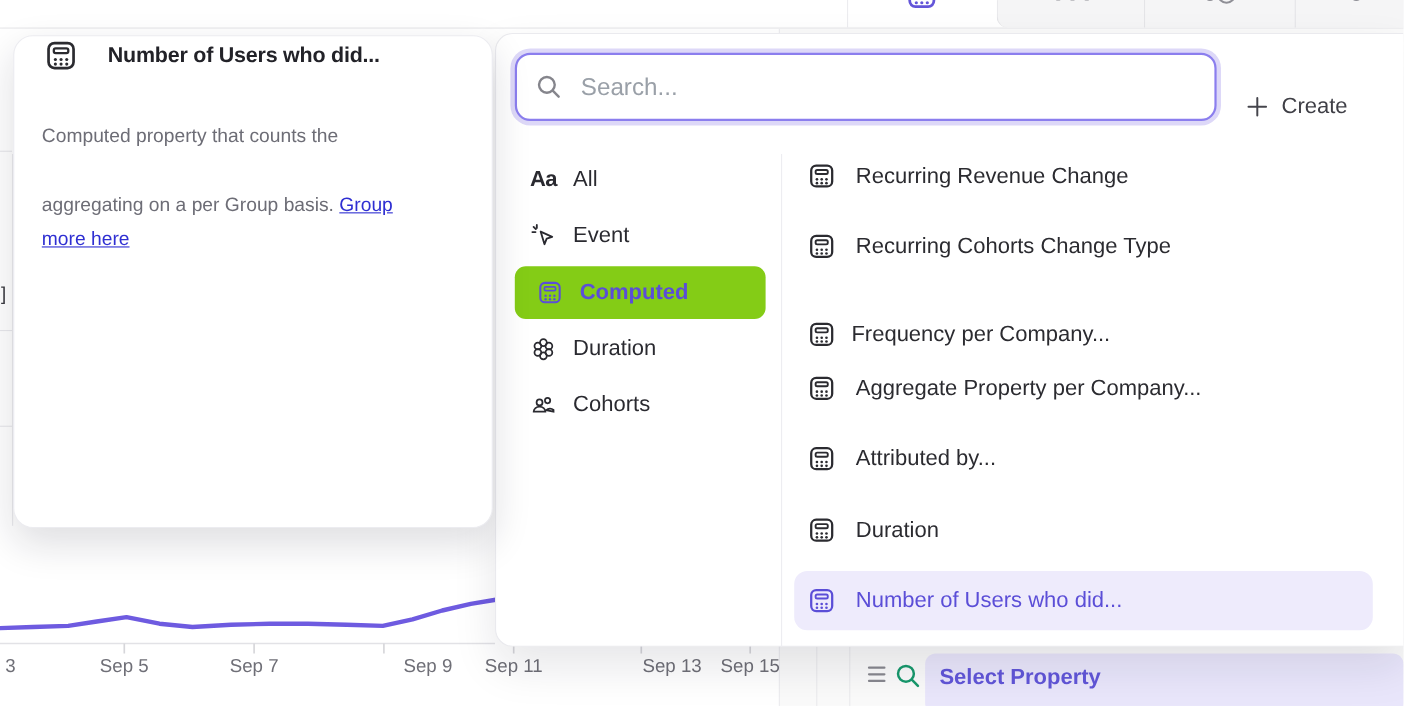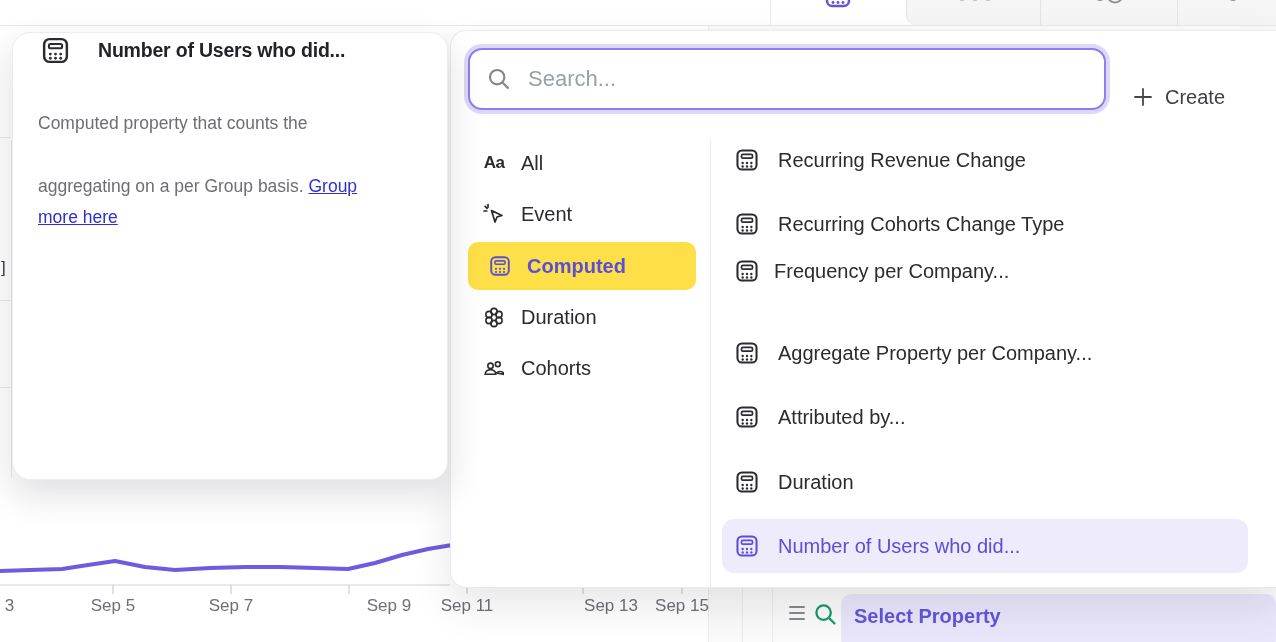--- a/index.html
+++ b/index.html
@@ -40,24 +40,24 @@
   .search-box .mag{margin-left:16px;color:#85858c;flex:0 0 auto;display:flex;}
   .search-input{border:none;outline:none;background:transparent;flex:1;margin-left:14px;font-size:22px;color:#33333a;
     font-family:"Liberation Sans","DejaVu Sans",sans-serif;}
   .search-input::placeholder{color:#9aa0a8;}
   .create-btn{left:1132px;top:64px;height:36px;display:flex;align-items:center;gap:11px;color:#3f3f46;font-size:20px;cursor:pointer;margin-top:15px;}
   .create-btn .plus{display:flex;color:#45454c;}
 
   .cat-row{left:462px;width:236px;height:48px;display:flex;align-items:center;padding-left:20px;box-sizing:border-box;gap:15px;
     color:#2a2a30;font-size:20px;border-radius:10px;}
   .cat-row .cicon{width:24px;height:24px;display:flex;align-items:center;justify-content:center;color:#2a2a30;flex:0 0 auto;}
-  .cat-row.selected{left:468px;width:228px;background:#fde047;}
+  .cat-row.selected{left:468px;width:228px;background:#84cc16;}
   .cat-row.selected,.cat-row.selected .cicon{color:#5b4ed7;}
   .cat-row.selected .clabel{font-weight:bold;}
-  .aa-glyph{font-weight:bold;font-size:17px;letter-spacing:-0.5px;}
+  .aa-glyph{font-weight:bold;font-size:20px;letter-spacing:-0.5px;}
 
   .v-divider{left:710px;top:140px;width:1px;height:448px;background:#ededf1;}
 
   .prop-row{left:722px;width:526px;height:54px;display:flex;align-items:center;padding-left:12px;box-sizing:border-box;gap:18px;
     color:#2b2b30;font-size:20px;border-radius:12px;}
   .prop-row .picon{width:26px;height:26px;display:flex;color:#2b2b30;flex:0 0 auto;}
   .prop-row.selected{background:#eeebfc;}
   .prop-row.selected,.prop-row.selected .picon{color:#5b4ed7;}
 
   
@@ -261,21 +261,21 @@
         <circle cx="8" cy="14.8" r="1.1" fill="currentColor"></circle>
         <circle cx="12" cy="14.8" r="1.1" fill="currentColor"></circle>
         <circle cx="16" cy="14.8" r="1.1" fill="currentColor"></circle>
         <circle cx="8" cy="18" r="1.1" fill="currentColor"></circle>
         <circle cx="12" cy="18" r="1.1" fill="currentColor"></circle>
         <circle cx="16" cy="18" r="1.1" fill="currentColor"></circle>
       </svg>
     </span>
   <span>Recurring Cohorts Change Type</span>
 </div>
-<div class="abs prop-row" style="top:244px;gap:14px;">
+<div class="abs prop-row" style="top:277px;gap:14px;">
   <span class="picon calc-slot">
       <svg width="100%" height="100%" viewBox="0 0 24 24">
         <rect x="3.2" y="3.2" width="17.6" height="17.6" rx="4.2" fill="none" stroke="currentColor" stroke-width="1.9"></rect>
         <rect x="6.9" y="6.9" width="10.2" height="3.4" rx="1.3" fill="none" stroke="currentColor" stroke-width="1.6"></rect>
         <circle cx="8" cy="14.8" r="1.1" fill="currentColor"></circle>
         <circle cx="12" cy="14.8" r="1.1" fill="currentColor"></circle>
         <circle cx="16" cy="14.8" r="1.1" fill="currentColor"></circle>
         <circle cx="8" cy="18" r="1.1" fill="currentColor"></circle>
         <circle cx="12" cy="18" r="1.1" fill="currentColor"></circle>
         <circle cx="16" cy="18" r="1.1" fill="currentColor"></circle>

